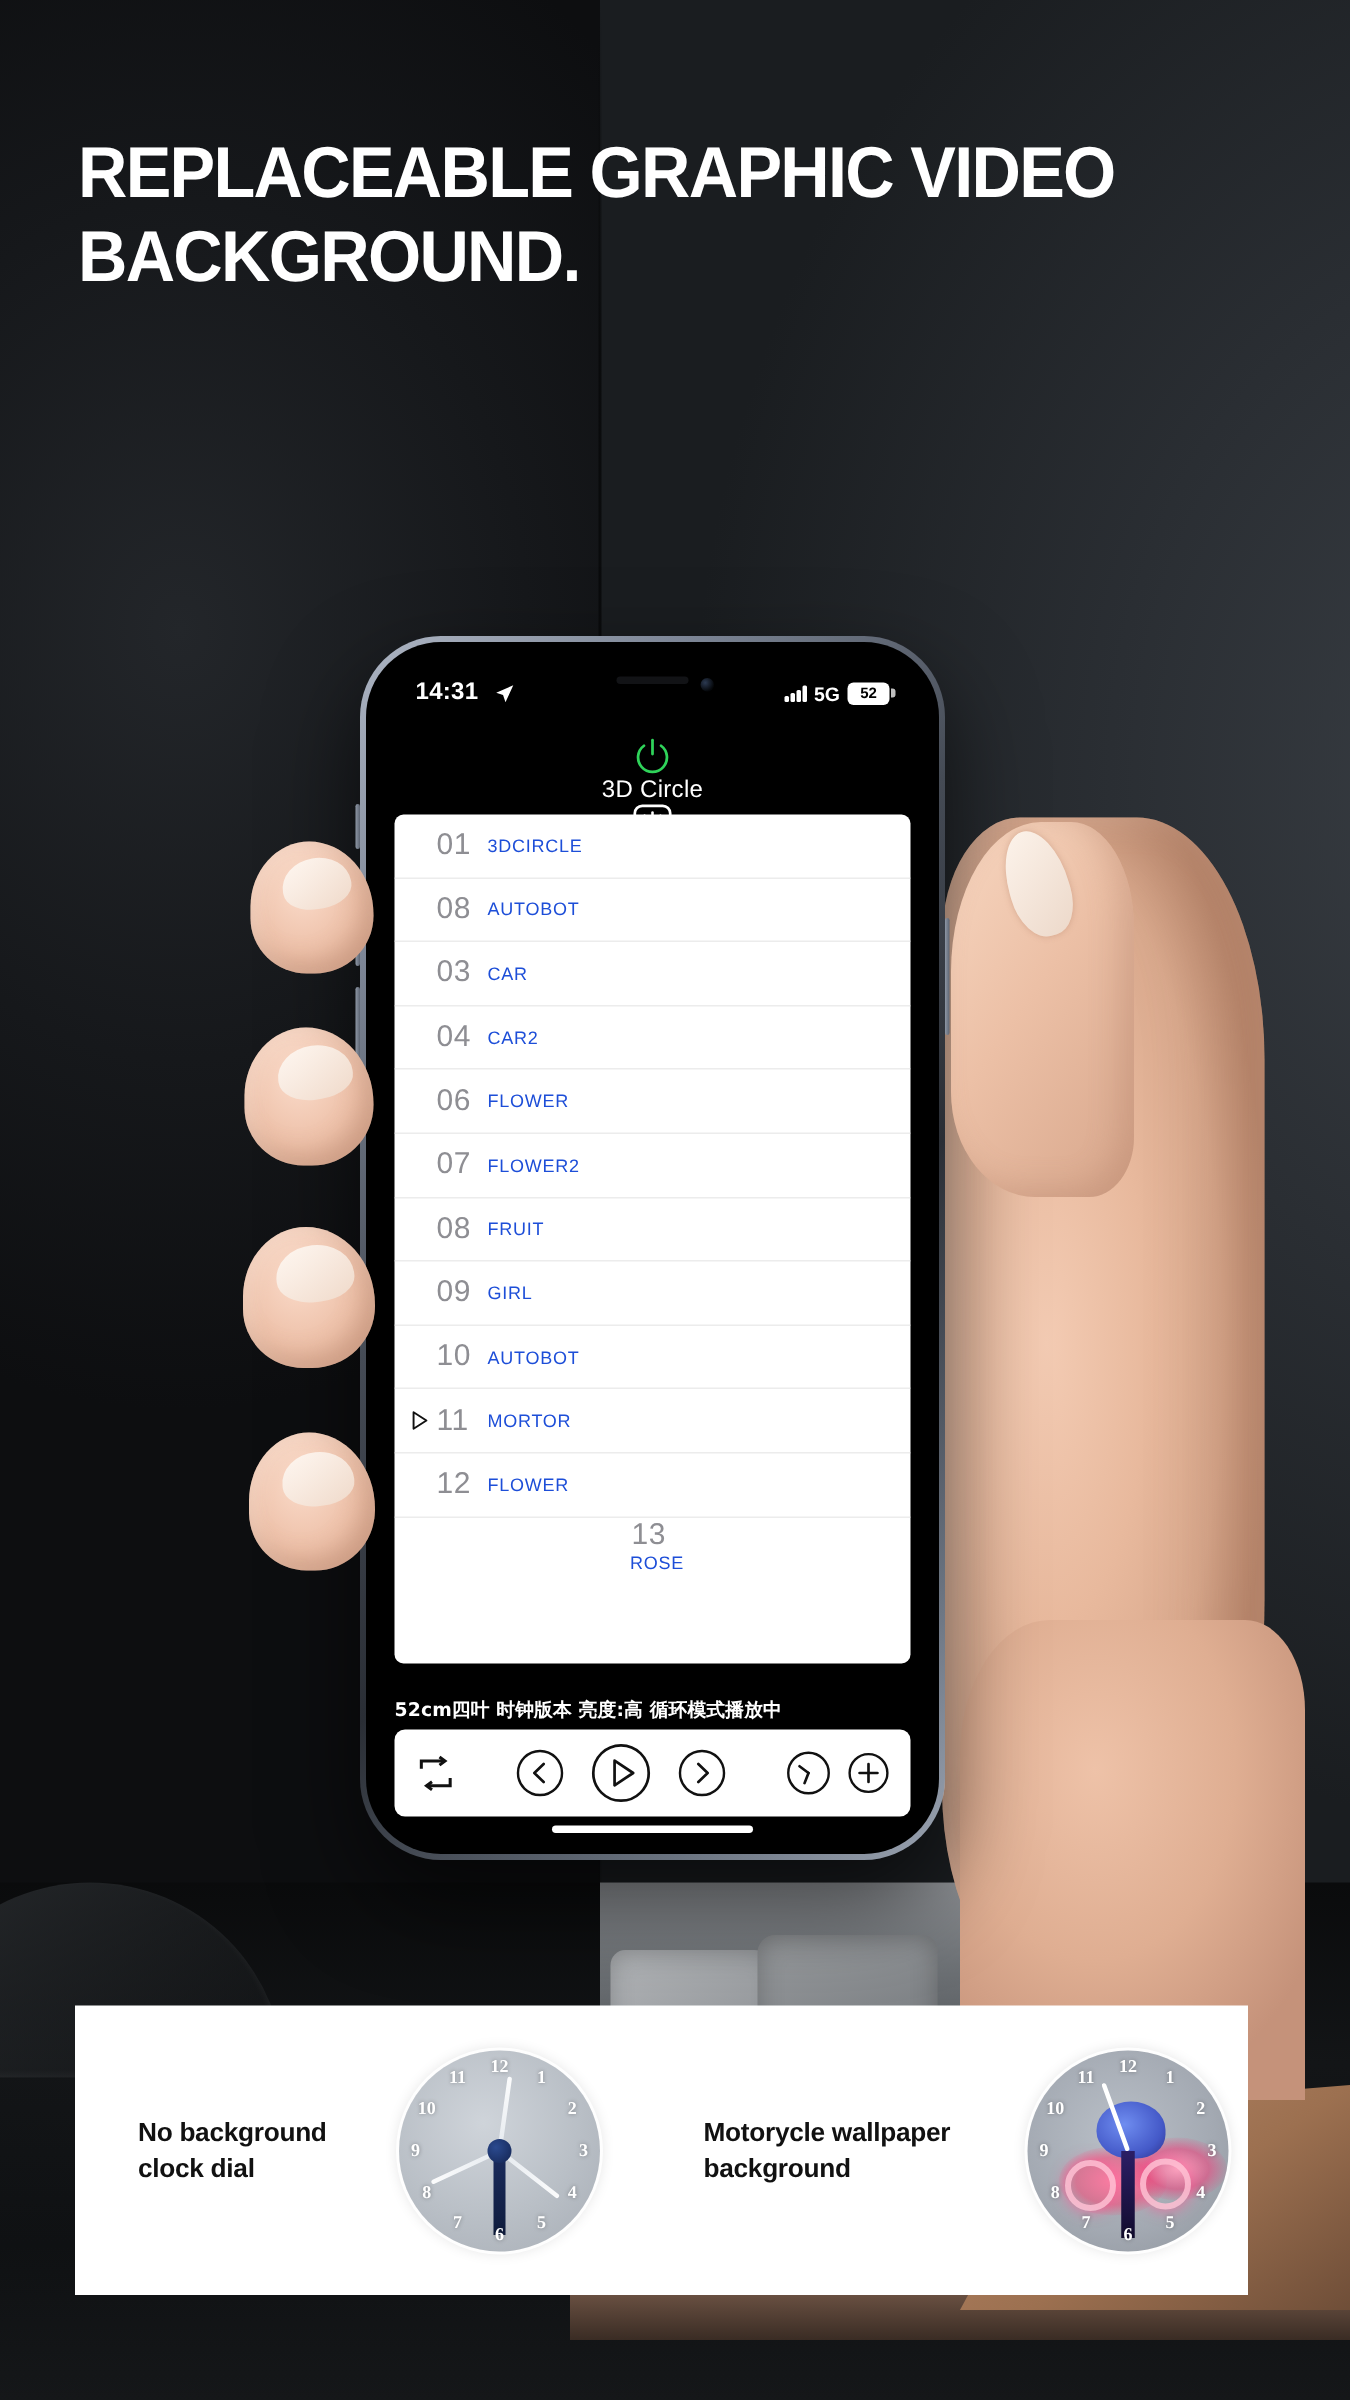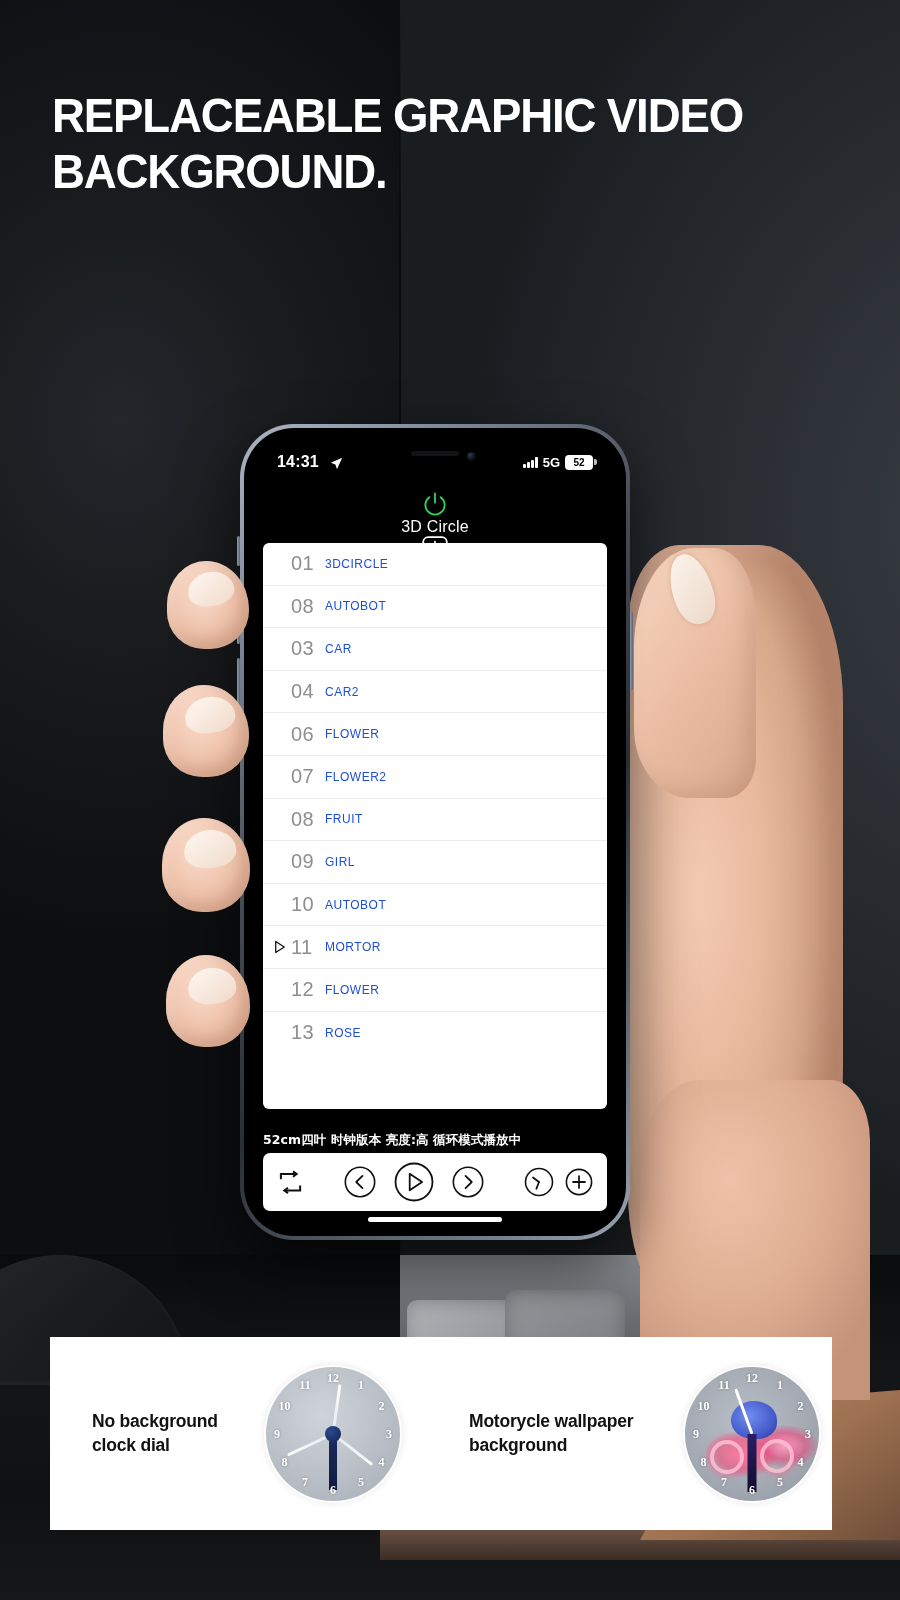--- a/index.html
+++ b/index.html
@@ -181,21 +181,21 @@
 
   
   .list-card {
     position:absolute; left:12px; right:12px; top:108px; bottom:120px;
     background:#fff; border-radius:6px; overflow:hidden;
   }
   .list-row {
     height:42.6px; display:flex; align-items:center; padding:0 0 0 6px;
     border-bottom:1px solid #ececec; position:relative;
   }
-  .list-row:last-child { border-bottom:none; }
+  .list-row:last-child { border-bottom:none;flex-direction:column; }
   .row-play { width:22px; display:flex; align-items:center; justify-content:center; }
   .row-play svg { display:block; }
   .row-num { width:34px; color:#8e8e93; font-size:20px; letter-spacing:.4px; }
   .row-name { color:#1d4ed8; font-size:12px; letter-spacing:.5px; }
 
   
   .status-strip {
     position:absolute; left:0; right:16px; bottom:78px; height:22px; z-index:5;
     display:flex; align-items:center; padding-left:12px;
     color:#fff; font-size:12.5px; font-weight:700; letter-spacing:.1px;

